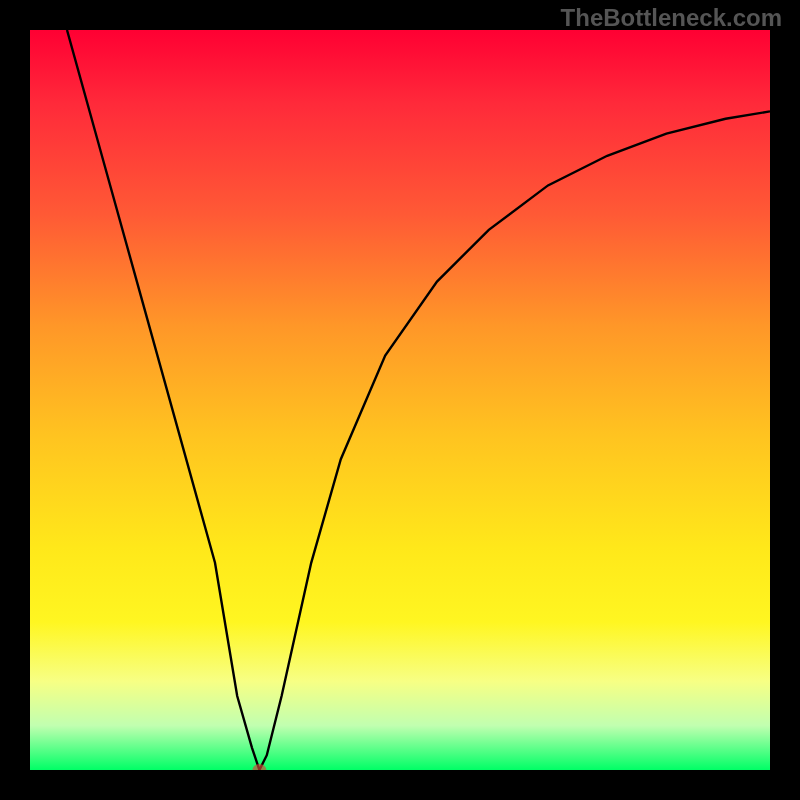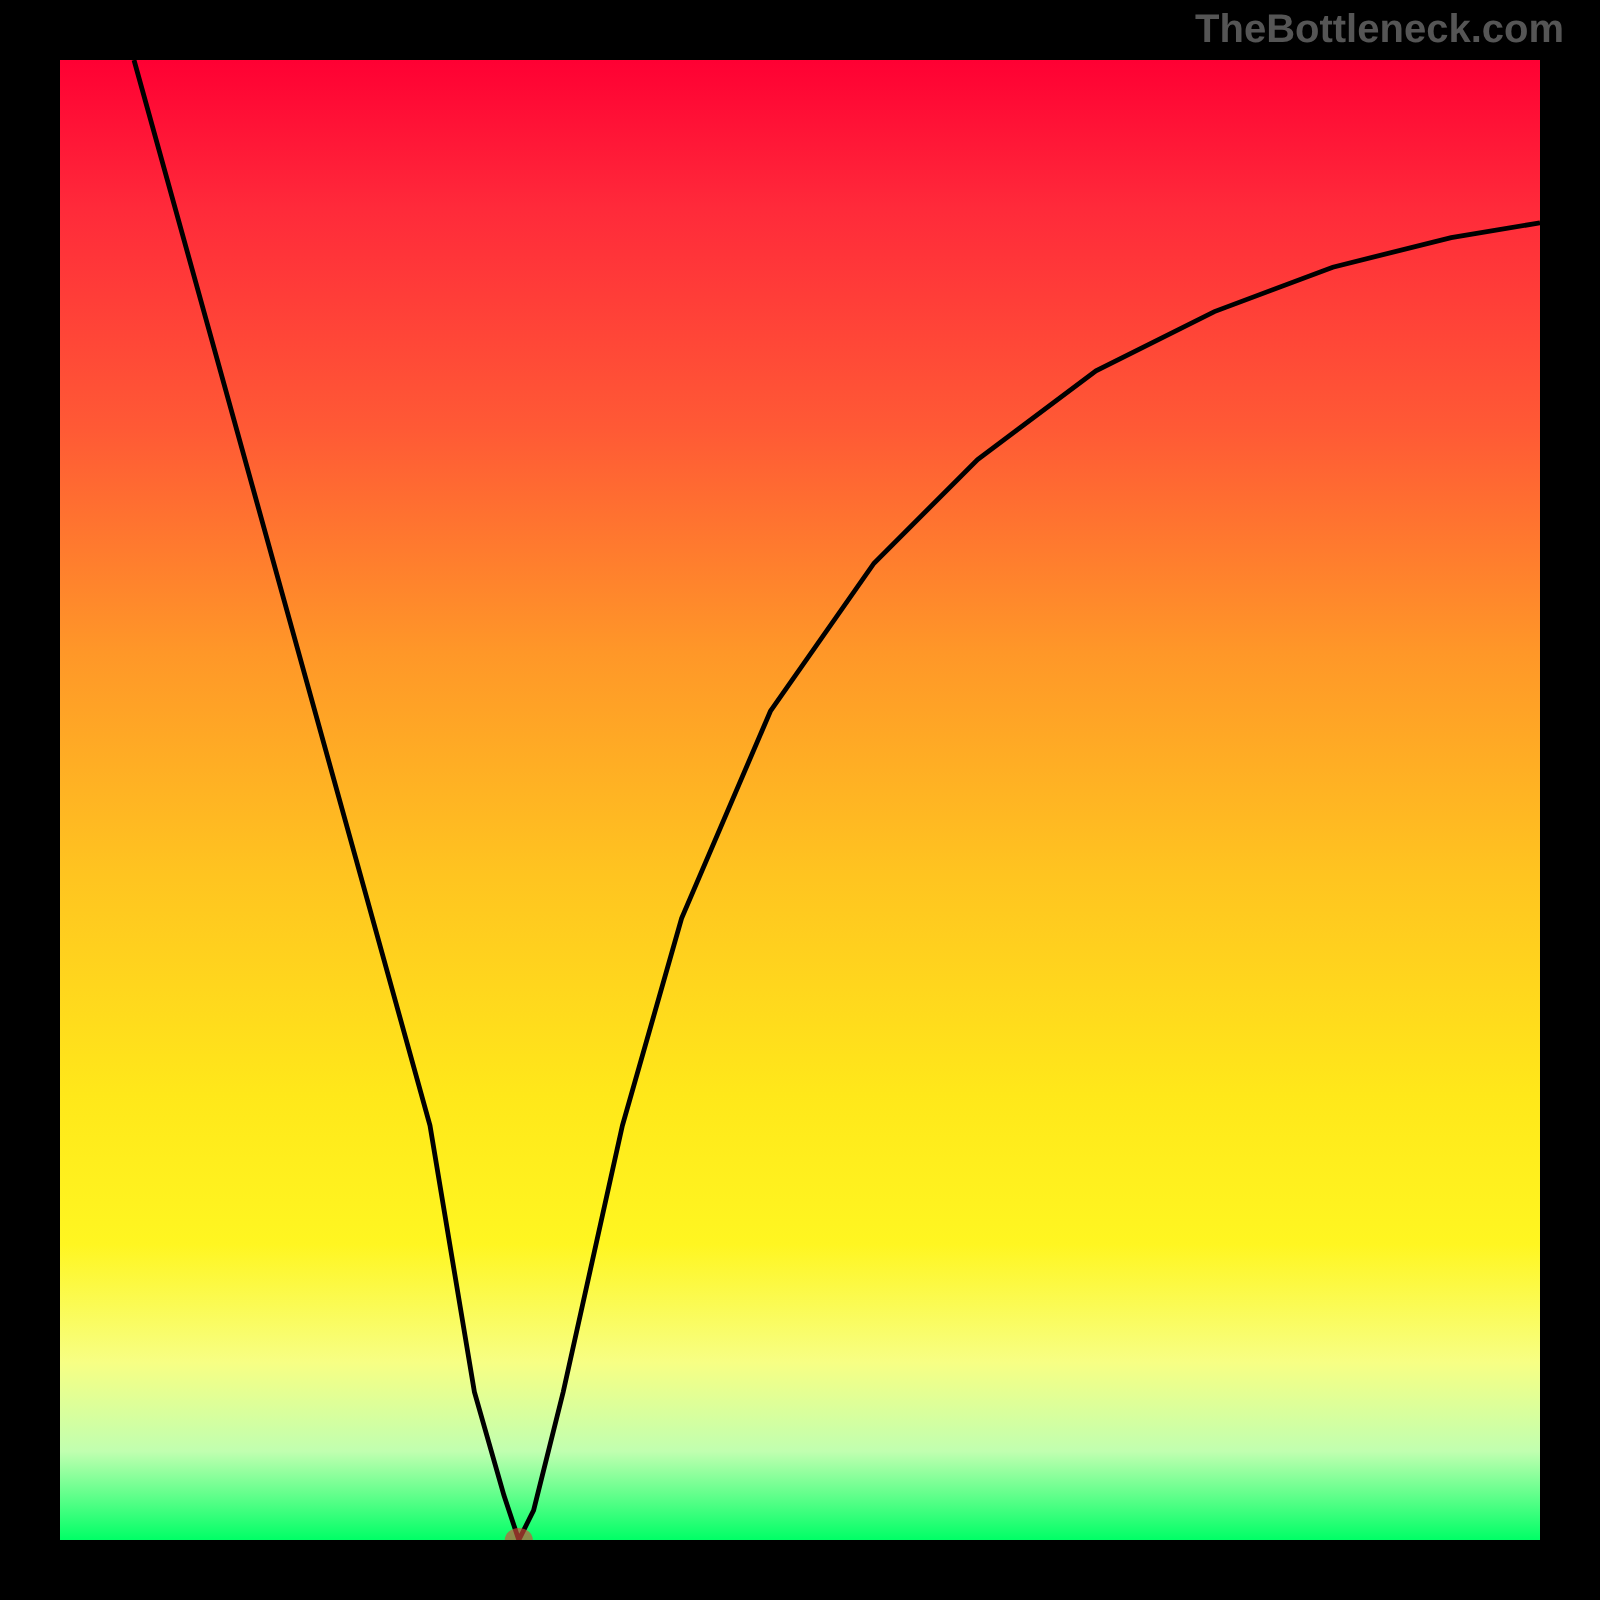--- a/index.html
+++ b/index.html
@@ -9,21 +9,21 @@
     height: 800px;
     background: #000;
     position: relative;
     font-family: Arial, sans-serif;
   }
   .watermark {
     position: absolute;
     top: 4px;
     right: 18px;
     color: #555;
-    font-size: 20px;
+    font-size: 24px;
     font-weight: bold;
     z-index: 10;
   }
   .plot-area {
     position: absolute;
     top: 30px;
     left: 30px;
     width: 740px;
     height: 740px;
     background: linear-gradient(to bottom,

